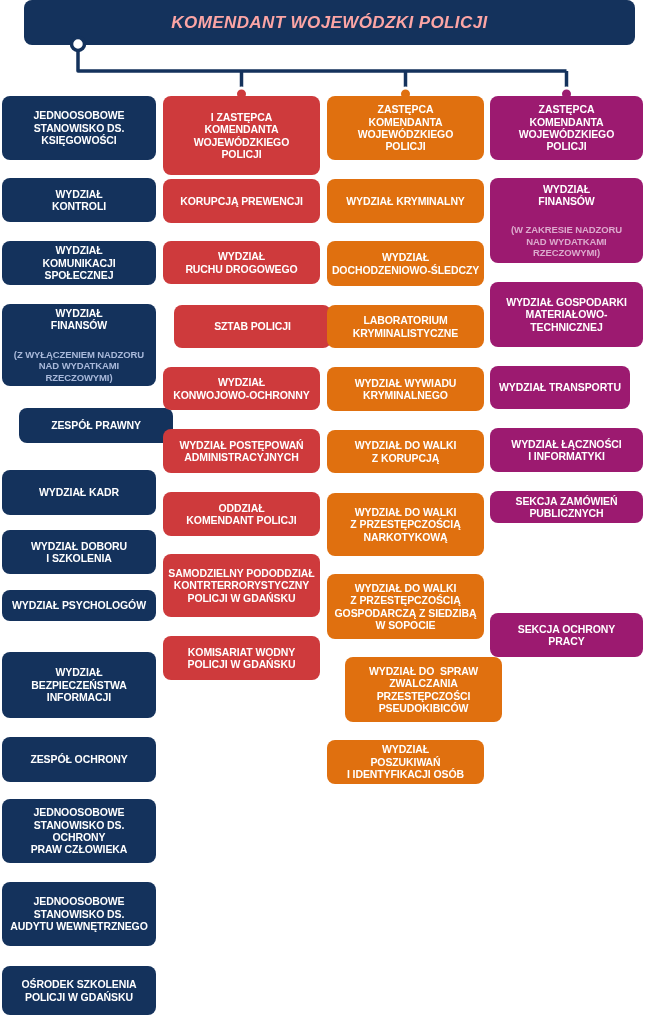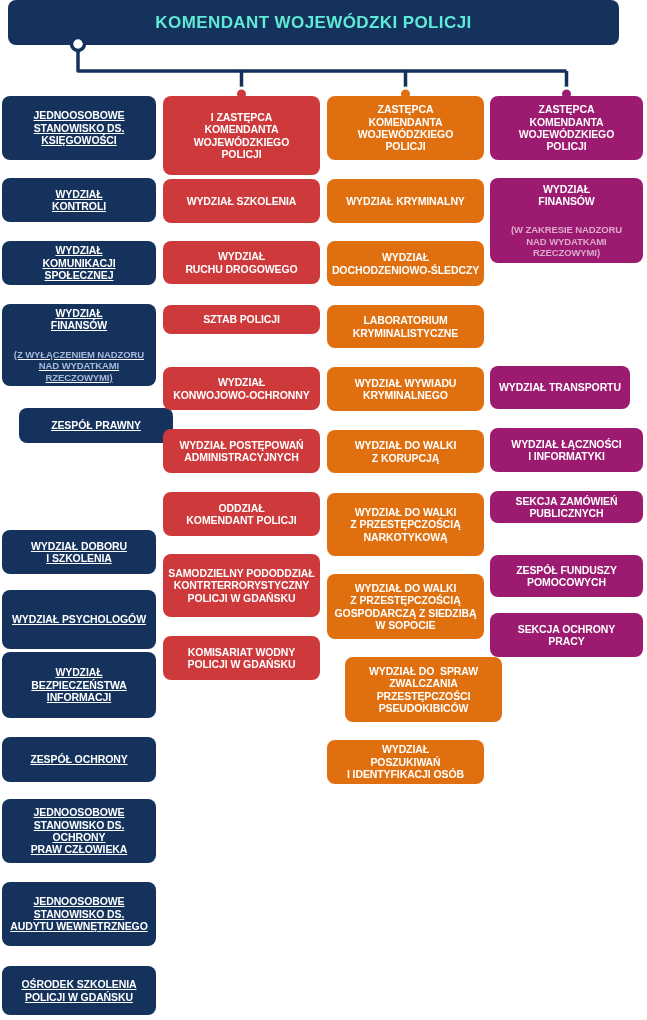--- a/index.html
+++ b/index.html
@@ -4,43 +4,43 @@
 <style>
   :root{
     --navy:#14325c; --red:#ce3a3c; --orange:#e0700f; --purple:#9c1a70;
     --navy_sub:#a9b9da; --purple_sub:#dcaacd; --connector:#14325c;
   }
   html,body{margin:0;padding:0;background:#ffffff;}
   body{font-family:"Liberation Sans", sans-serif;}
   .canvas{position:relative;width:647px;height:1020px;background:#ffffff;overflow:hidden;}
 
   .org-header{
-    position:absolute;left:8px;top:0;width:611px;height:45px;
+    position:absolute;left:24px;top:0;width:611px;height:45px;
     background:var(--navy);border-radius:8px;
     display:flex;align-items:center;justify-content:center;
-    color:#5eead4;font-weight:bold;font-size:17px;letter-spacing:.4px;
+    color:#fca5a5;font-weight:bold;font-size:17px;letter-spacing:.4px;font-style:italic;
   }
 
   svg.connectors{position:absolute;left:0;top:0;pointer-events:none;}
   .conn-line{fill:none;stroke:var(--connector);stroke-width:3.5;stroke-linejoin:round;}
   .node-root{fill:#ffffff;stroke:var(--connector);stroke-width:3.5;}
   .node-red{fill:var(--red);stroke:#ffffff;stroke-width:3;}
   .node-orange{fill:var(--orange);stroke:#ffffff;stroke-width:3;}
   .node-purple{fill:var(--purple);stroke:#ffffff;stroke-width:3;}
 
   .box{
     position:absolute;border-radius:8px;box-sizing:border-box;
     display:flex;flex-direction:column;align-items:center;justify-content:center;
     text-align:center;color:#ffffff;font-weight:bold;
     font-size:10.5px;line-height:1.18;letter-spacing:-0.1px;
     padding:3px 4px;
   }
   .box .label{white-space:pre-wrap;}
   .box .sub{white-space:pre-wrap;font-size:9.5px;line-height:1.2;margin-top:17px;}
-  .c-navy{background:var(--navy);text-decoration:underline;}
+  .c-navy{background:var(--navy);}
   .c-red{background:var(--red);}
   .c-orange{background:var(--orange);}
   .c-purple{background:var(--purple);}
   .c-navy .sub{color:var(--navy_sub);}
   .c-purple .sub{color:var(--purple_sub);}
 </style>
 </head>
 <body>
 
 <div class="canvas">
@@ -77,25 +77,28 @@
   <div class="box c-navy" style="left:2px;top:304px;width:154px;height:82px">
       <span class="label">WYDZIAŁ
 FINANSÓW</span>
       <span class="sub">(Z WYŁĄCZENIEM NADZORU
 NAD WYDATKAMI
 RZECZOWYMI)</span>
     </div>
   <div class="box c-navy" style="left:19px;top:408px;width:154px;height:35px">
       <span class="label">ZESPÓŁ PRAWNY</span>
     </div>
+  <div class="box c-navy" style="left:2px;top:470px;width:154px;height:45px">
+      <span class="label">WYDZIAŁ KADR</span>
+    </div>
   <div class="box c-navy" style="left:2px;top:530px;width:154px;height:44px">
       <span class="label">WYDZIAŁ DOBORU
 I SZKOLENIA</span>
     </div>
-  <div class="box c-navy" style="left:2px;top:590px;width:154px;height:59px">
+  <div class="box c-navy" style="left:2px;top:590px;width:154px;height:31px">
       <span class="label">WYDZIAŁ PSYCHOLOGÓW</span>
     </div>
   <div class="box c-navy" style="left:2px;top:652px;width:154px;height:66px">
       <span class="label">WYDZIAŁ
 BEZPIECZEŃSTWA
 INFORMACJI</span>
     </div>
   <div class="box c-navy" style="left:2px;top:737px;width:154px;height:45px">
       <span class="label">ZESPÓŁ OCHRONY</span>
     </div>
@@ -115,27 +118,27 @@
 POLICJI W GDAŃSKU</span>
     </div>
 
   <div class="box c-red" style="left:163px;top:96px;width:157px;height:79px">
       <span class="label">I ZASTĘPCA
 KOMENDANTA
 WOJEWÓDZKIEGO
 POLICJI</span>
     </div>
   <div class="box c-red" style="left:163px;top:179px;width:157px;height:44px">
-      <span class="label">WYDZIAŁ SZKOLENIA</span>
+      <span class="label">KORUPCJĄ PREWENCJI</span>
     </div>
   <div class="box c-red" style="left:163px;top:241px;width:157px;height:43px">
       <span class="label">WYDZIAŁ
 RUCHU DROGOWEGO</span>
     </div>
-  <div class="box c-red" style="left:163px;top:305px;width:157px;height:29px">
+  <div class="box c-red" style="left:174px;top:305px;width:157px;height:43px">
       <span class="label">SZTAB POLICJI</span>
     </div>
   <div class="box c-red" style="left:163px;top:367px;width:157px;height:43px">
       <span class="label">WYDZIAŁ
 KONWOJOWO-OCHRONNY</span>
     </div>
   <div class="box c-red" style="left:163px;top:429px;width:157px;height:44px">
       <span class="label">WYDZIAŁ POSTĘPOWAŃ
 ADMINISTRACYJNYCH</span>
     </div>
@@ -207,33 +210,34 @@
 WOJEWÓDZKIEGO
 POLICJI</span>
     </div>
   <div class="box c-purple" style="left:490px;top:178px;width:153px;height:85px">
       <span class="label">WYDZIAŁ
 FINANSÓW</span>
       <span class="sub">(W ZAKRESIE NADZORU
 NAD WYDATKAMI
 RZECZOWYMI)</span>
     </div>
+  <div class="box c-purple" style="left:490px;top:282px;width:153px;height:65px">
+      <span class="label">WYDZIAŁ GOSPODARKI
+MATERIAŁOWO-
+TECHNICZNEJ</span>
+    </div>
   <div class="box c-purple" style="left:490px;top:366px;width:140px;height:43px">
       <span class="label">WYDZIAŁ TRANSPORTU</span>
     </div>
   <div class="box c-purple" style="left:490px;top:428px;width:153px;height:44px">
       <span class="label">WYDZIAŁ ŁĄCZNOŚCI
 I INFORMATYKI</span>
     </div>
   <div class="box c-purple" style="left:490px;top:491px;width:153px;height:32px">
       <span class="label">SEKCJA ZAMÓWIEŃ
 PUBLICZNYCH</span>
     </div>
-  <div class="box c-purple" style="left:490px;top:555px;width:153px;height:42px">
-      <span class="label">ZESPÓŁ FUNDUSZY
-POMOCOWYCH</span>
-    </div>
   <div class="box c-purple" style="left:490px;top:613px;width:153px;height:44px">
       <span class="label">SEKCJA OCHRONY
 PRACY</span>
     </div>
 
 </div>
 
 </body></html>

